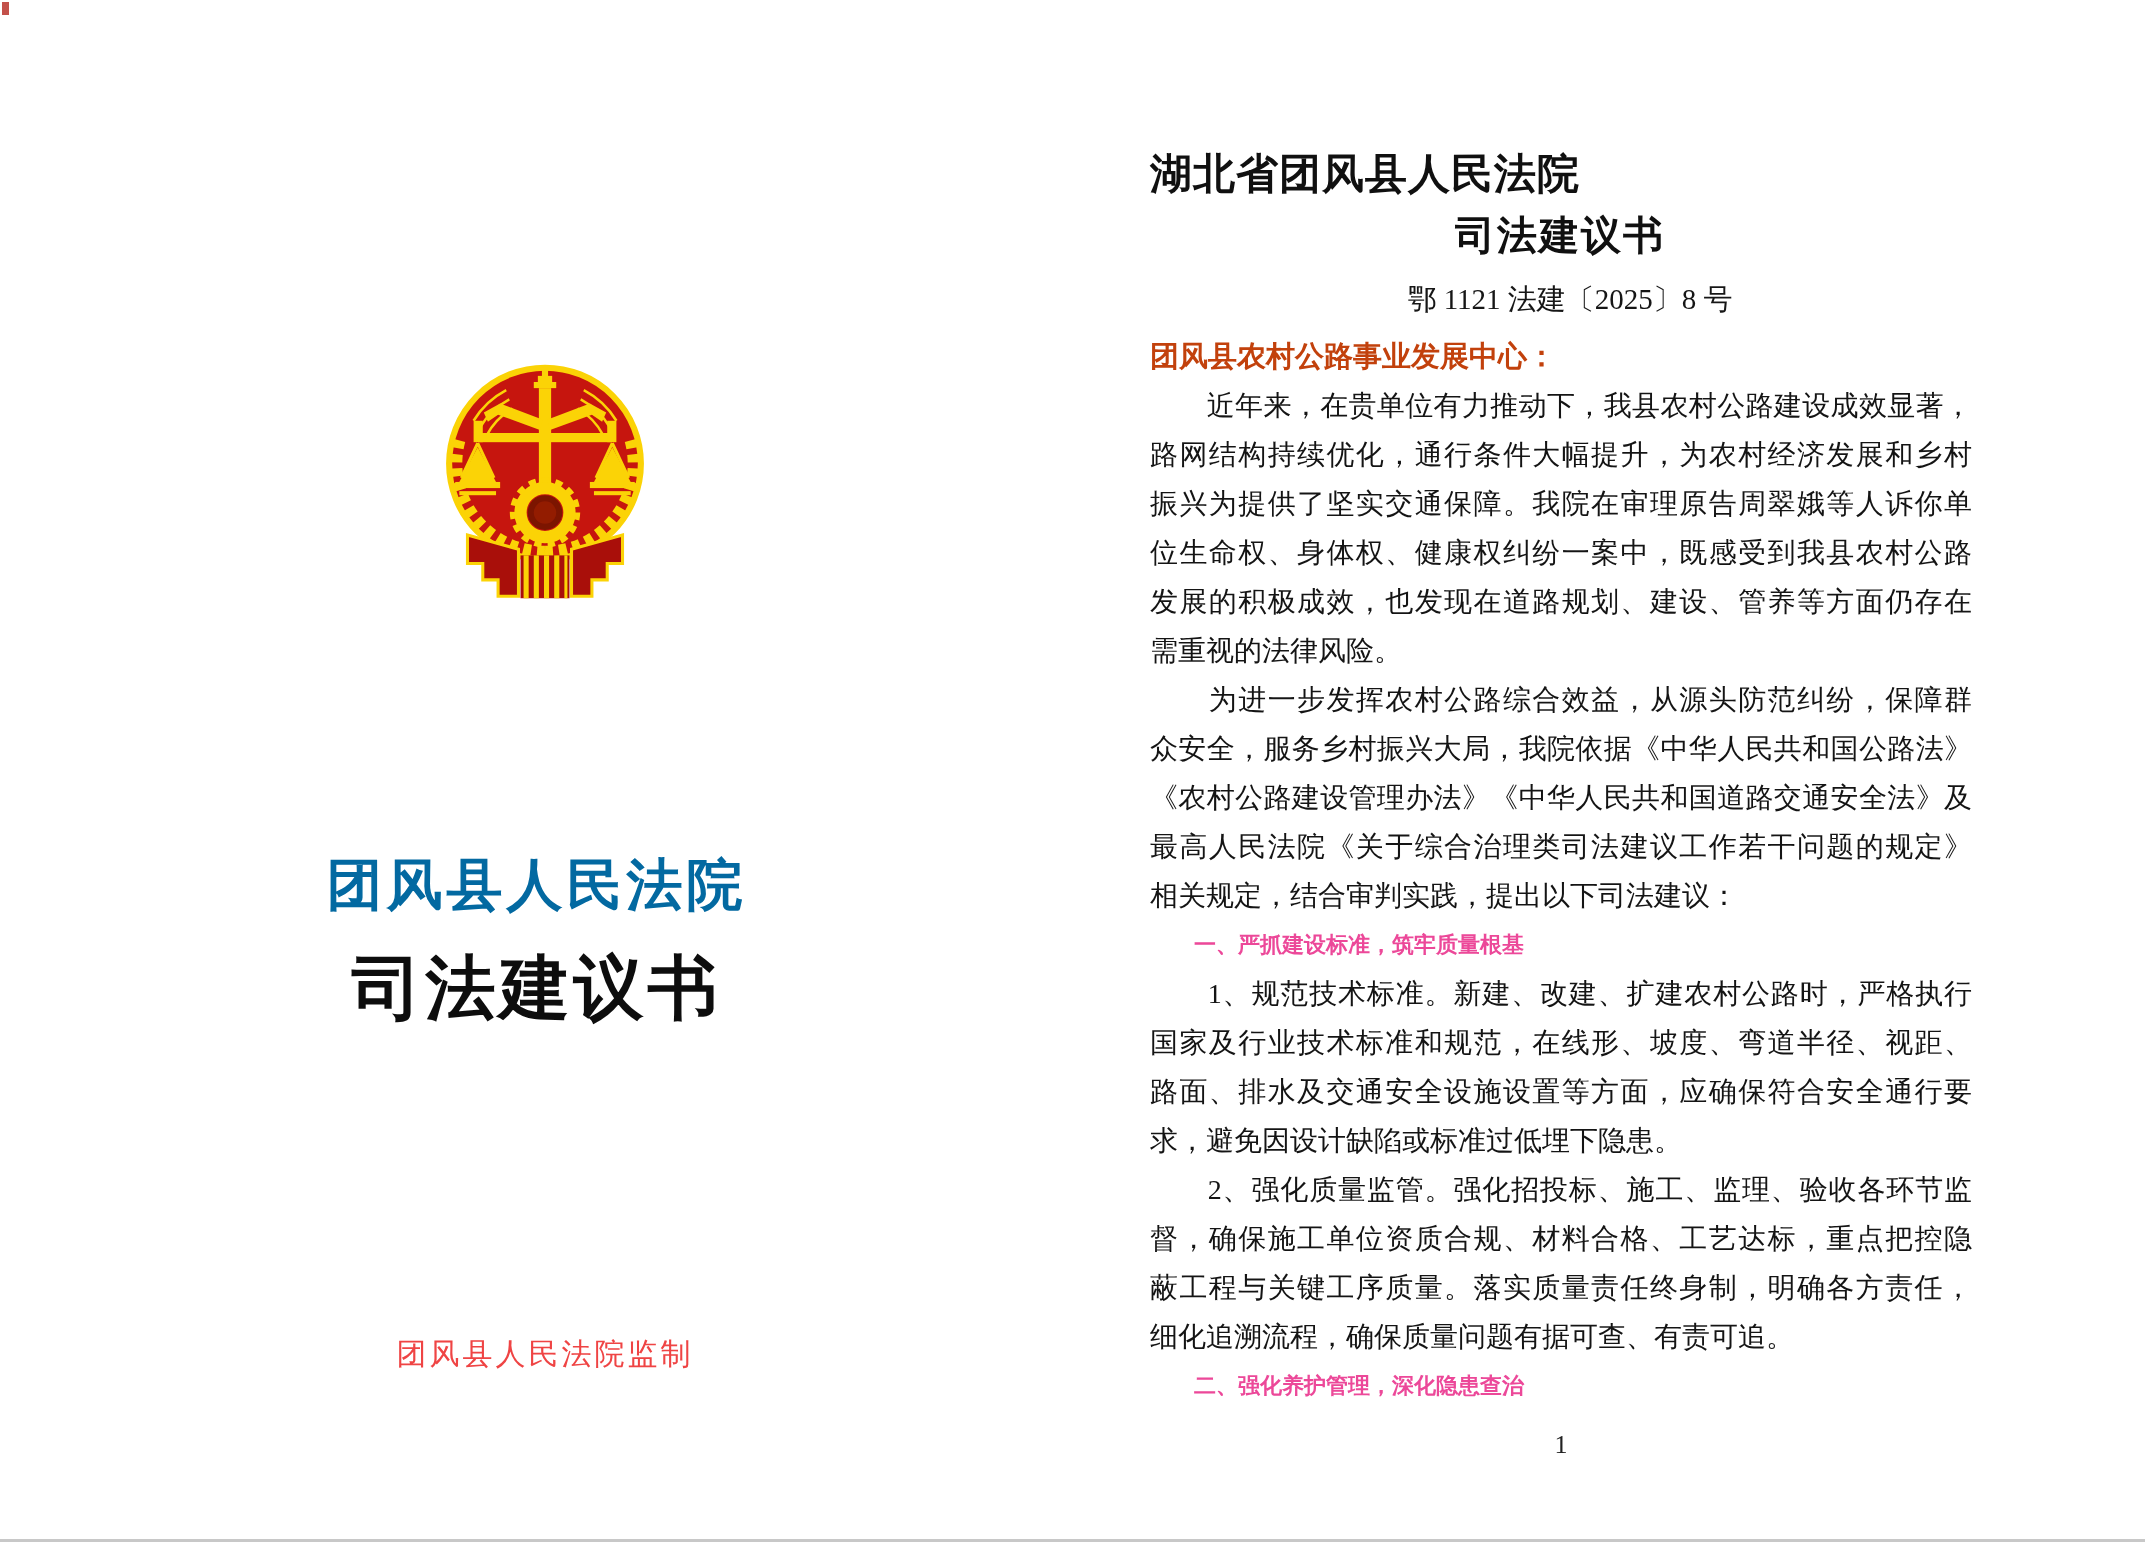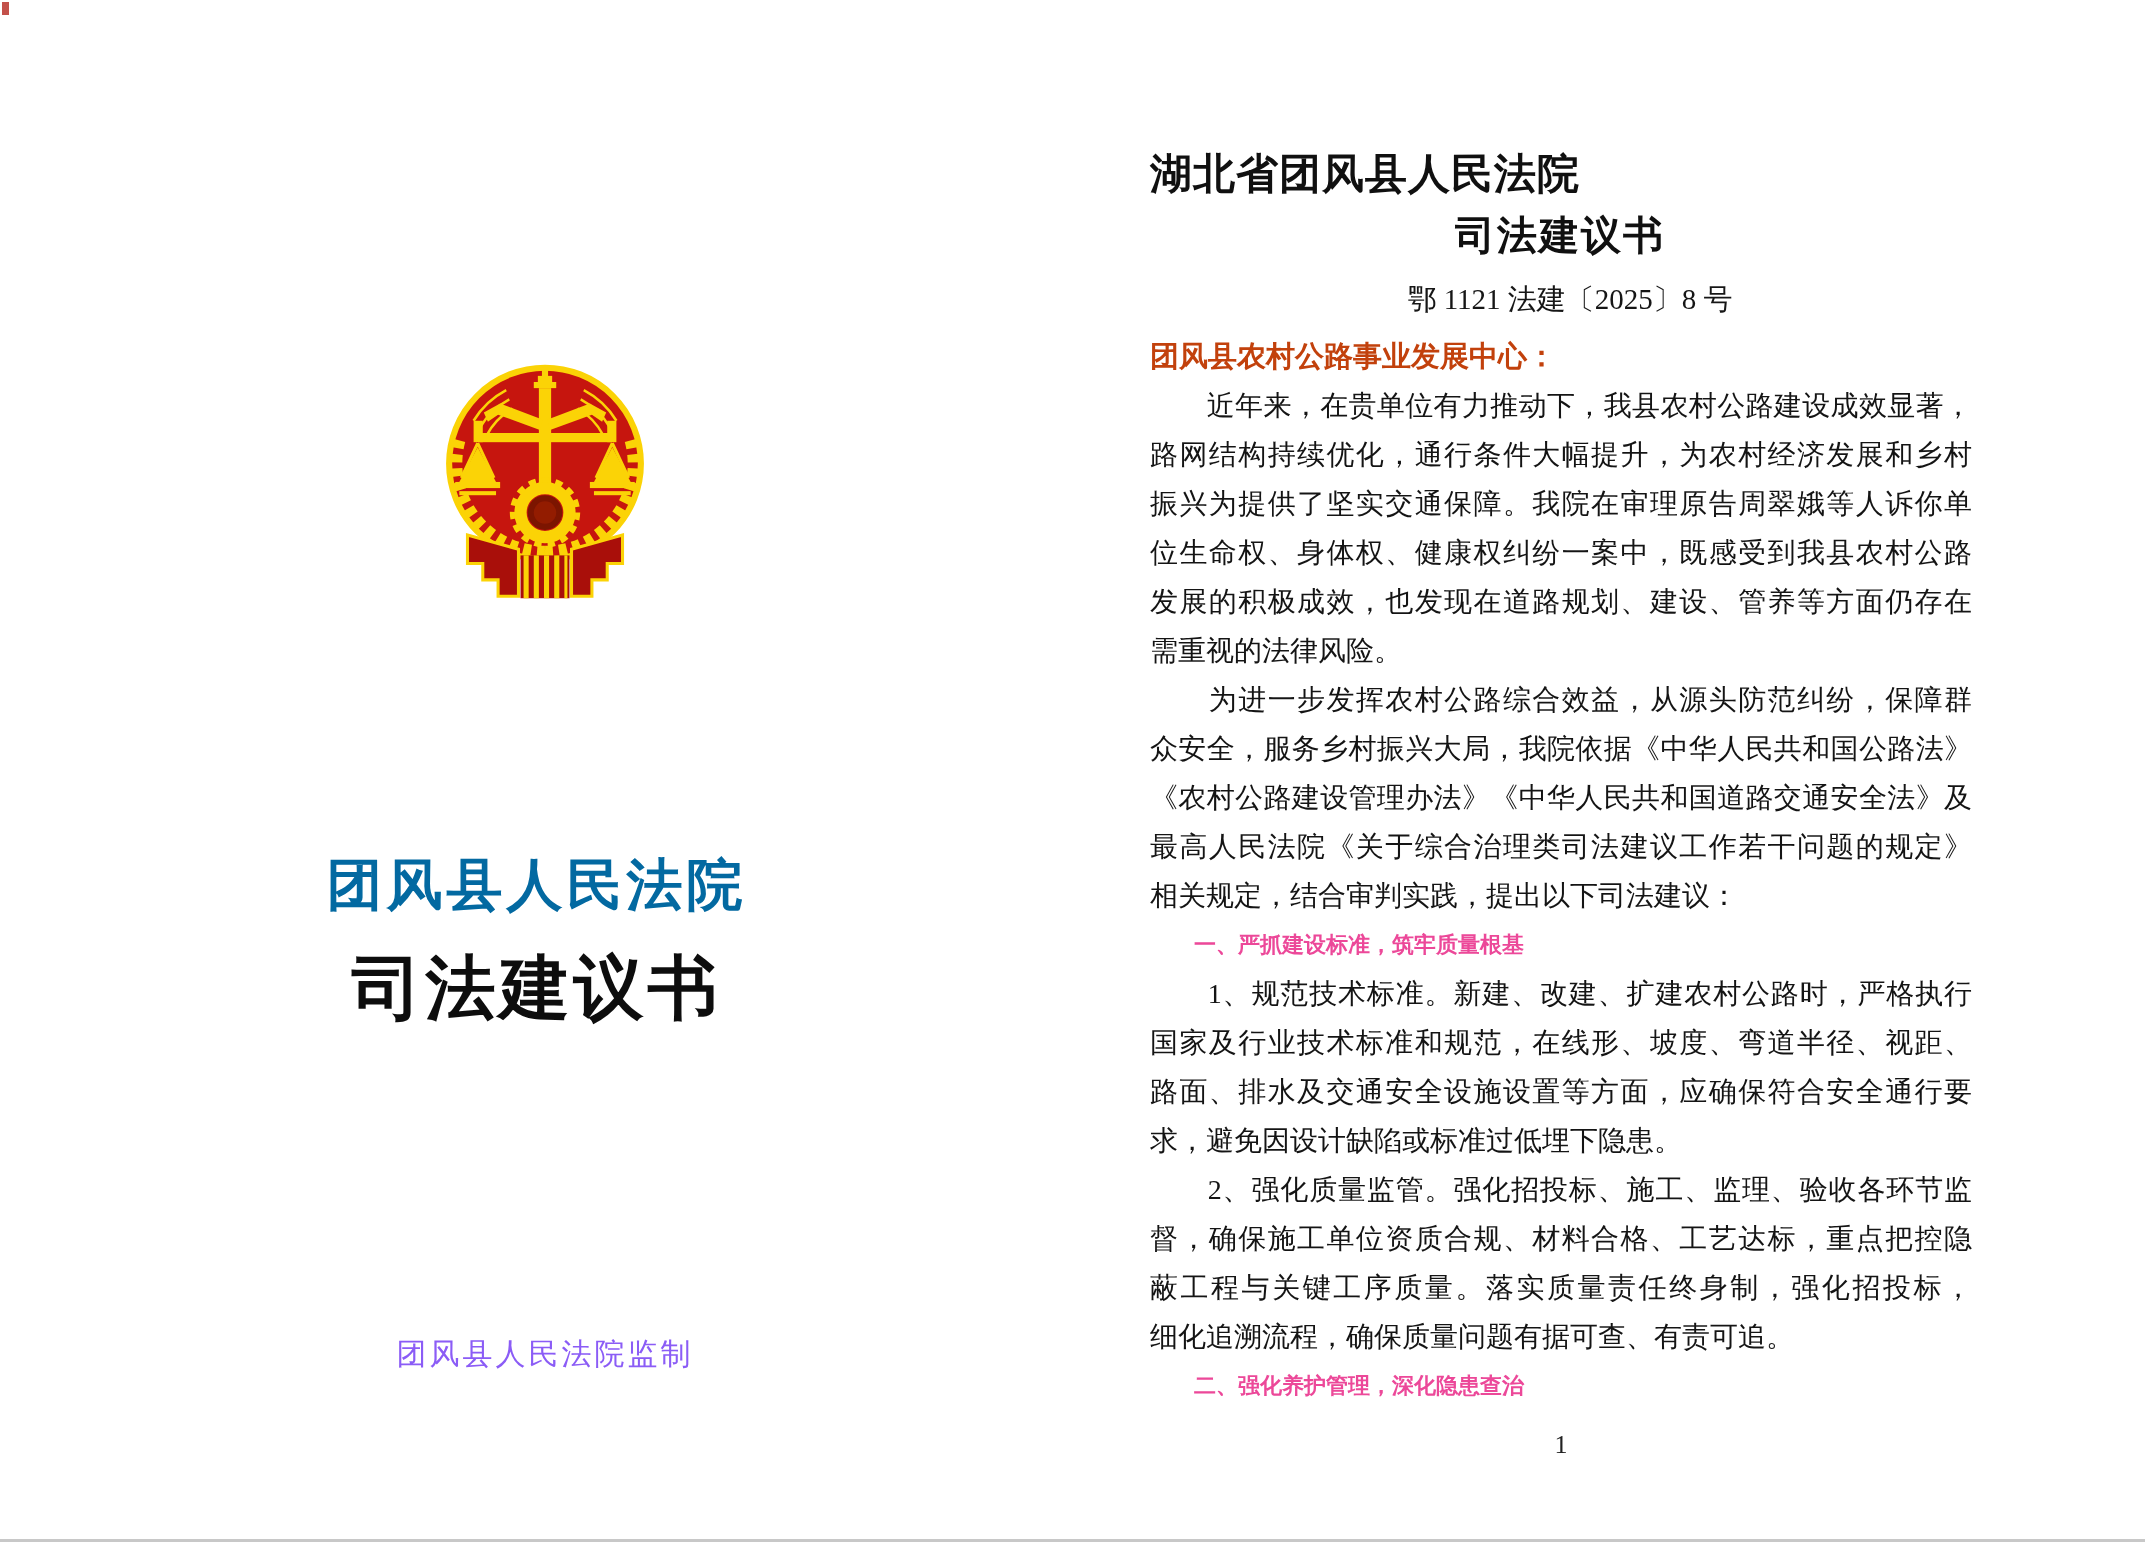--- a/index.html
+++ b/index.html
@@ -37,21 +37,21 @@
     text-align:center;font-size:56px;font-weight:700;letter-spacing:4px;
     color:#0369a1;
   }
   .cover-doctype{
     position:absolute;left:0;top:942px;width:1073px;
     text-align:center;font-size:70px;font-weight:900;letter-spacing:4px;
     color:#0d0d0d;
   }
   .cover-footer{
     position:absolute;left:0;top:1334px;width:1090px;
-    text-align:center;font-size:30px;letter-spacing:3px;color:#8b5cf6;
+    text-align:center;font-size:30px;letter-spacing:3px;color:#ef4444;
   }
 
   
   .r-title1{
     position:absolute;left:77px;top:146px;width:820px;
     text-align:left;font-size:42px;font-weight:700;letter-spacing:1px;color:#101010;
   }
   .r-title2{
     position:absolute;left:77px;top:208px;width:820px;
     text-align:center;font-size:40px;font-weight:700;letter-spacing:2px;color:#101010;
@@ -156,20 +156,20 @@
         <div class="line stretch">《农村公路建设管理办法》《中华人民共和国道路交通安全法》及</div>
         <div class="line stretch">最高人民法院《关于综合治理类司法建议工作若干问题的规定》</div>
         <div class="line">相关规定，结合审判实践，提出以下司法建议：</div>
         <div class="line bold">　　一、严抓建设标准，筑牢质量根基</div>
         <div class="line stretch">　　1、规范技术标准。新建、改建、扩建农村公路时，严格执行</div>
         <div class="line stretch">国家及行业技术标准和规范，在线形、坡度、弯道半径、视距、</div>
         <div class="line stretch">路面、排水及交通安全设施设置等方面，应确保符合安全通行要</div>
         <div class="line">求，避免因设计缺陷或标准过低埋下隐患。</div>
         <div class="line stretch">　　2、强化质量监管。强化招投标、施工、监理、验收各环节监</div>
         <div class="line stretch">督，确保施工单位资质合规、材料合格、工艺达标，重点把控隐</div>
-        <div class="line stretch">蔽工程与关键工序质量。落实质量责任终身制，强化招投标，</div>
+        <div class="line stretch">蔽工程与关键工序质量。落实质量责任终身制，明确各方责任，</div>
         <div class="line">细化追溯流程，确保质量问题有据可查、有责可追。</div>
         <div class="line bold">　　二、强化养护管理，深化隐患查治</div>
       </div>
 
     <div class="pageno">1</div>
   </div>
 </div>
 
 </body></html>

